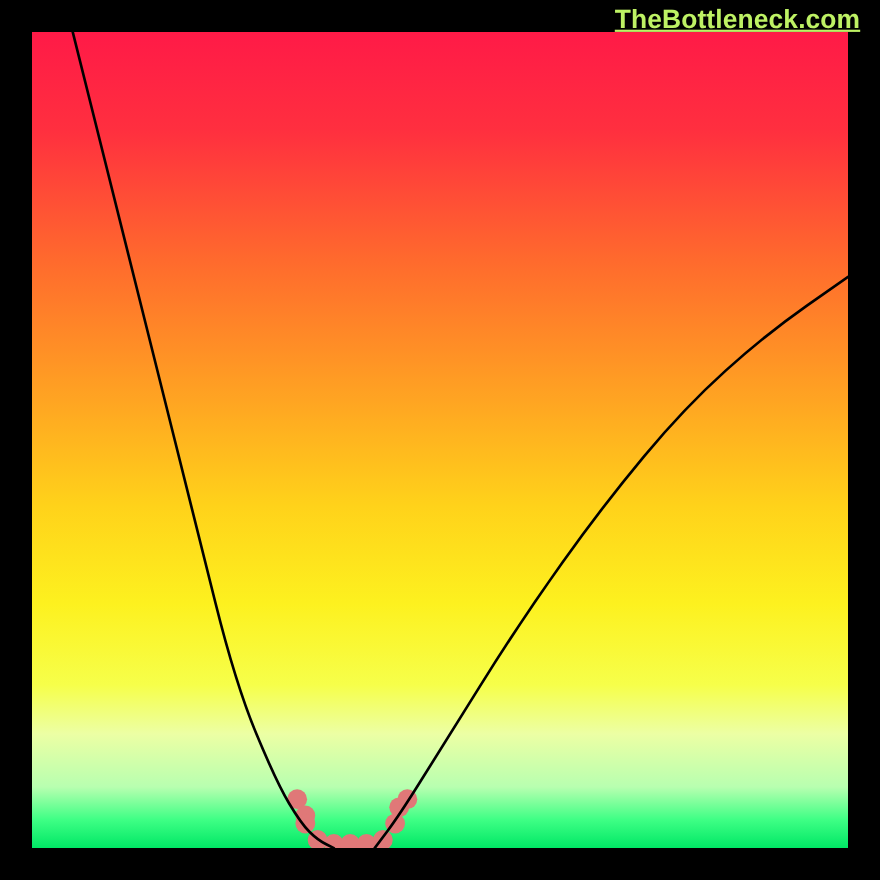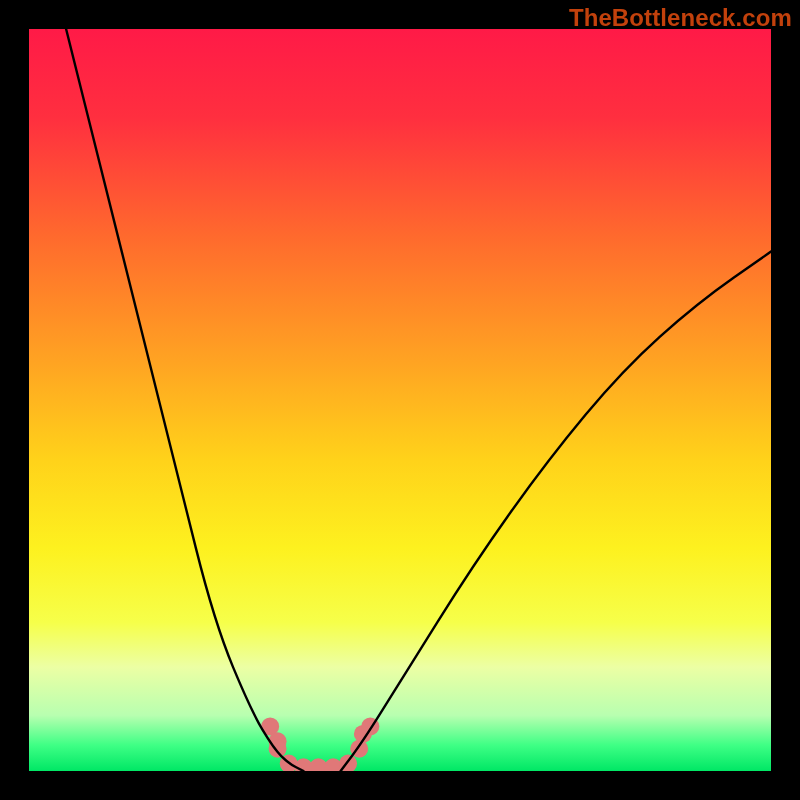--- a/index.html
+++ b/index.html
@@ -26,26 +26,27 @@
     height: 742px;
     overflow: hidden;
   }
   .gradient-bg {
     position: absolute;
     inset: 0;
   }
   .watermark {
     position: absolute;
     top: 4px;
-    right: 8px;
+    right: 18px;
     font-family: Arial, Helvetica, sans-serif;
     font-size: 24px;
     font-weight: 600;
-    color: #c2410c;
+    color: #bef264;
     letter-spacing: 0.1px;
+    text-decoration: underline;
   }
   svg.curves {
     position: absolute;
     inset: 0;
     width: 100%;
     height: 100%;
   }
 </style>
 </head>
 <body>

